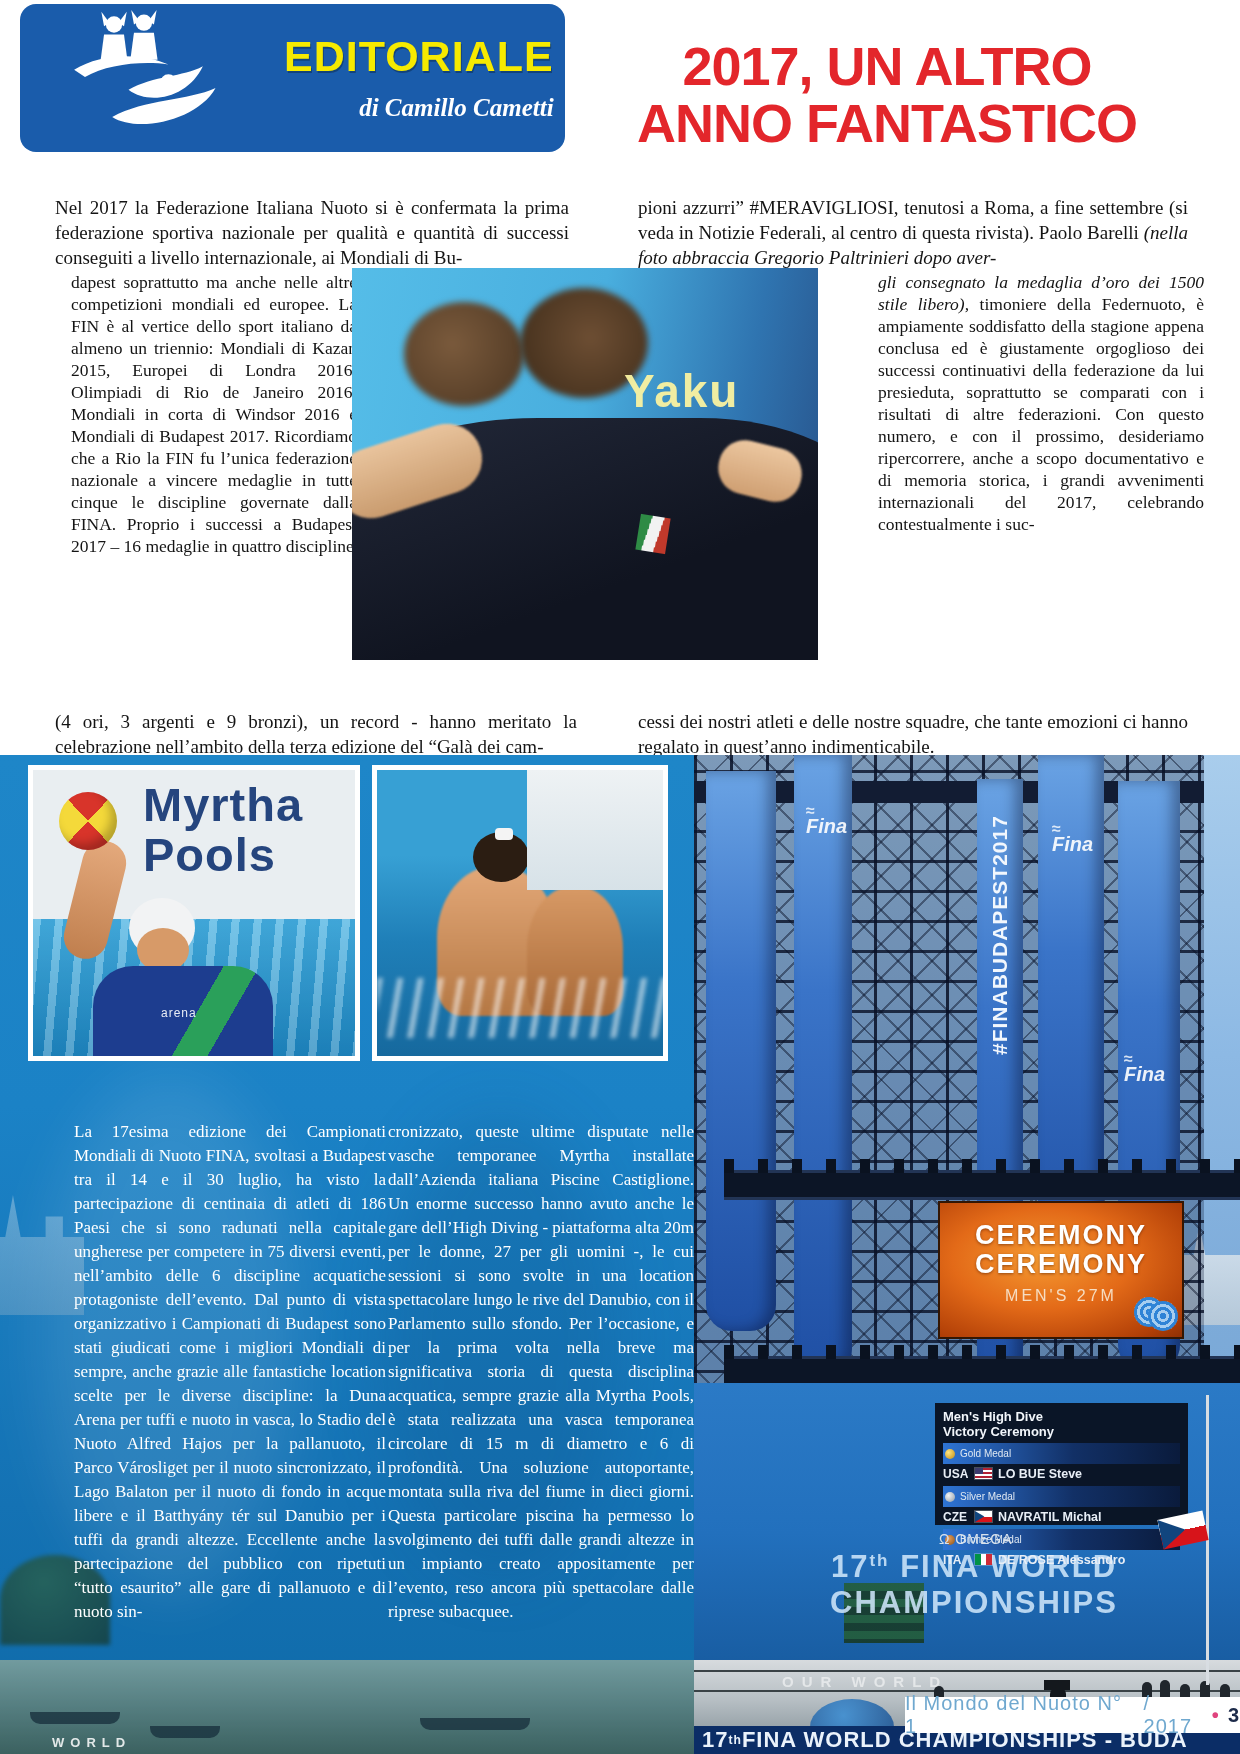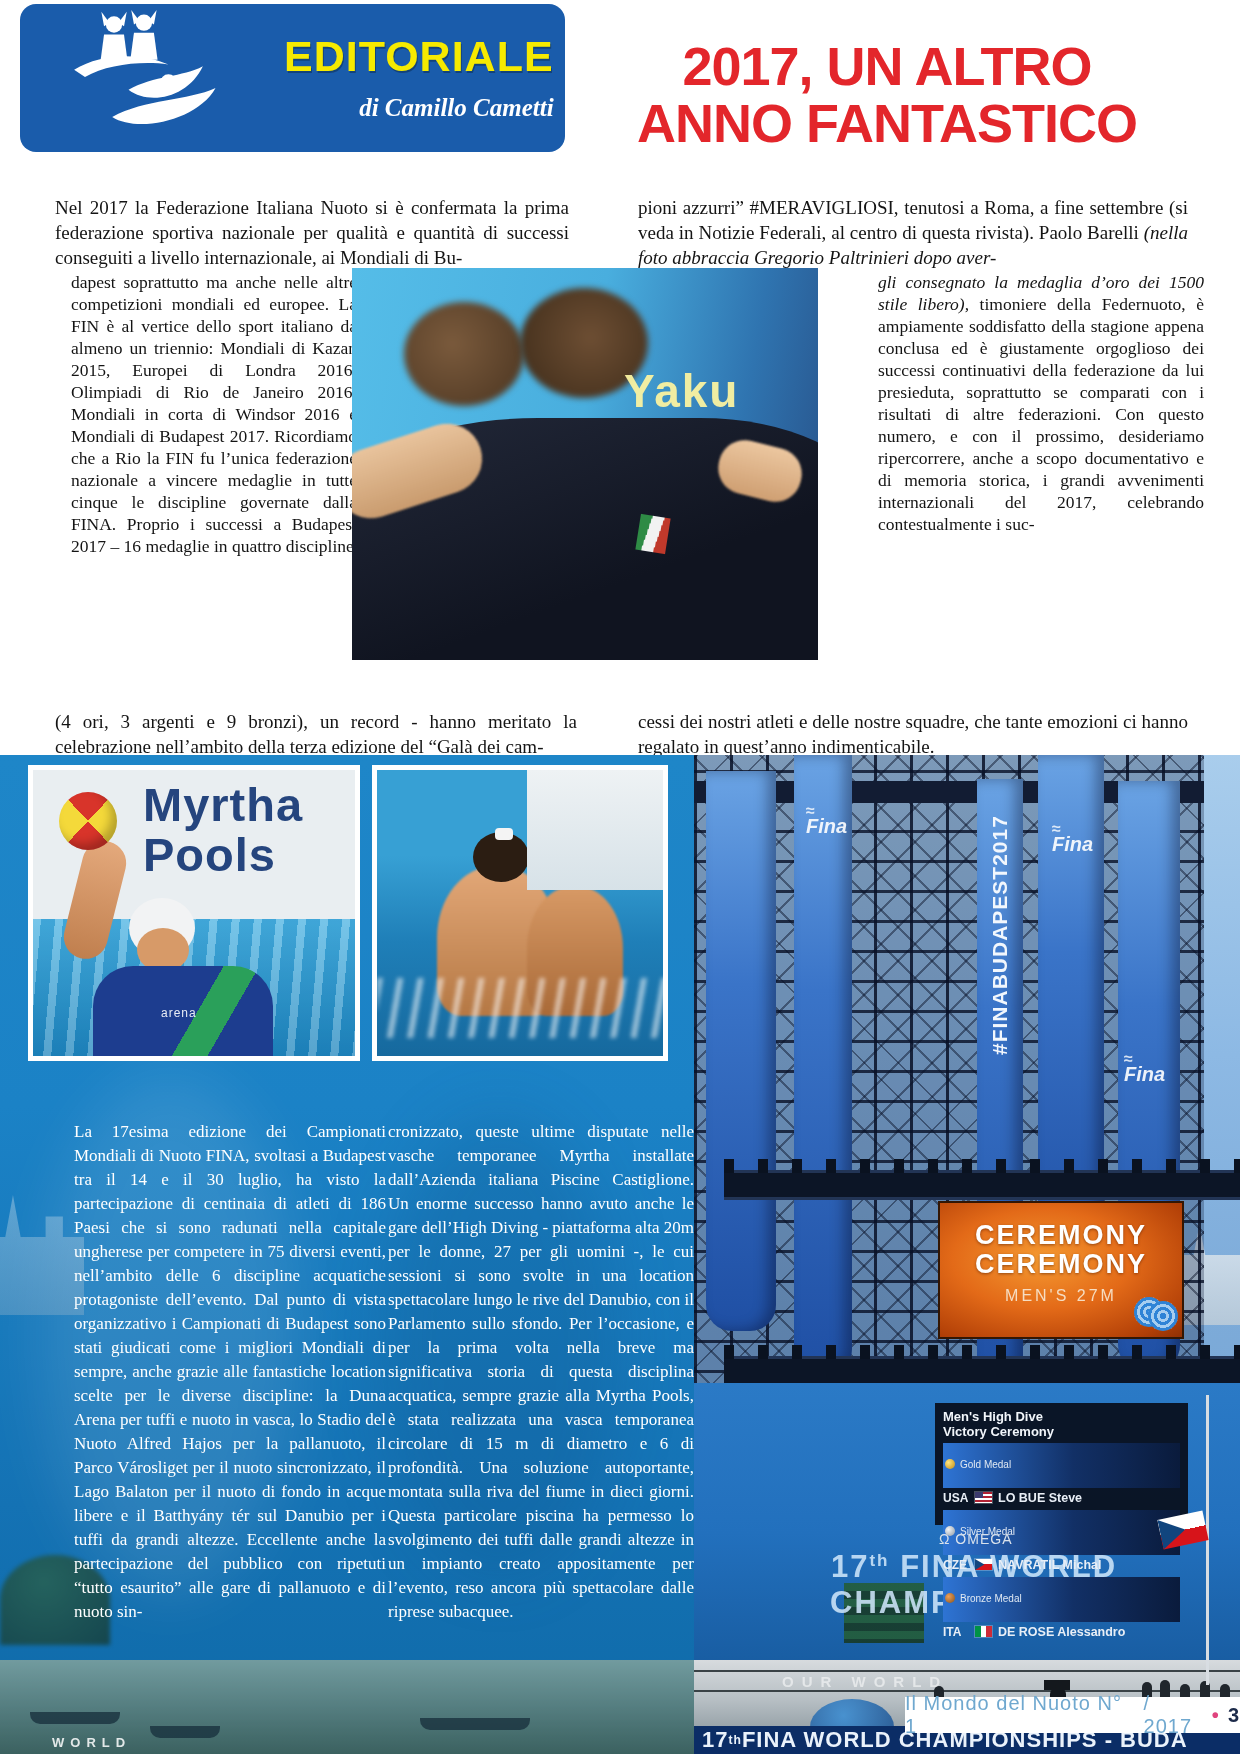--- a/index.html
+++ b/index.html
@@ -143,21 +143,21 @@
   .spiral i{position:absolute;width:30px;height:30px;border-radius:50%;
         background:repeating-radial-gradient(circle,#2f83d6 0 3px,#a6cdf0 3px 6px);}
   .spiral i:first-child{left:0;top:0;} .spiral i:last-child{left:14px;top:4px;}
   .wall{position:absolute;left:0;top:628px;width:546px;height:300px;
         background:linear-gradient(180deg,#2b7ac6 0%,#2270bd 50%,#175a9e 100%);}
   .stairs{position:absolute;left:150px;top:828px;width:80px;height:60px;opacity:.85;
         background:repeating-linear-gradient(180deg,#245c31 0 8px,#17381f 8px 16px);}
   .board{position:absolute;left:241px;top:648px;width:253px;height:122px;background:rgba(9,15,29,.94);
         font-family:"Liberation Sans",sans-serif;color:#e8eef6;padding:6px 8px;box-sizing:border-box;z-index:2;}
   .bt{font-size:13px;line-height:15px;font-weight:bold;color:#f2f6fb;}
-  .mrow{display:flex;height:13px;margin-top:4px;padding:16px 2px;
+  .mrow{display:flex;align-items:center;height:13px;margin-top:4px;padding:4px 2px;
         background:linear-gradient(90deg,#2e74d4 0%,#123066 55%,#0a1b3c 100%);}
   .mdot{width:10px;height:10px;border-radius:50%;margin-right:5px;flex:0 0 auto;}
   .gold{background:radial-gradient(circle at 35% 35%,#ffe680,#c18a12);}
   .silver{background:radial-gradient(circle at 35% 35%,#f2f4f6,#8d99a5);}
   .bronze{background:radial-gradient(circle at 35% 35%,#eda05a,#84511c);}
   .mlab{font-size:10px;color:#dfe8f2;}
   .nrow{display:flex;align-items:center;height:17px;margin-top:1px;}
   .noc{font-size:12px;font-weight:bold;width:32px;}
   .flag{width:17px;height:11px;margin-right:6px;flex:0 0 auto;position:relative;box-shadow:0 0 0 1px rgba(255,255,255,.25);}
   .fl-usa{background:repeating-linear-gradient(180deg,#b22234 0 2px,#ffffff 2px 4px);}

